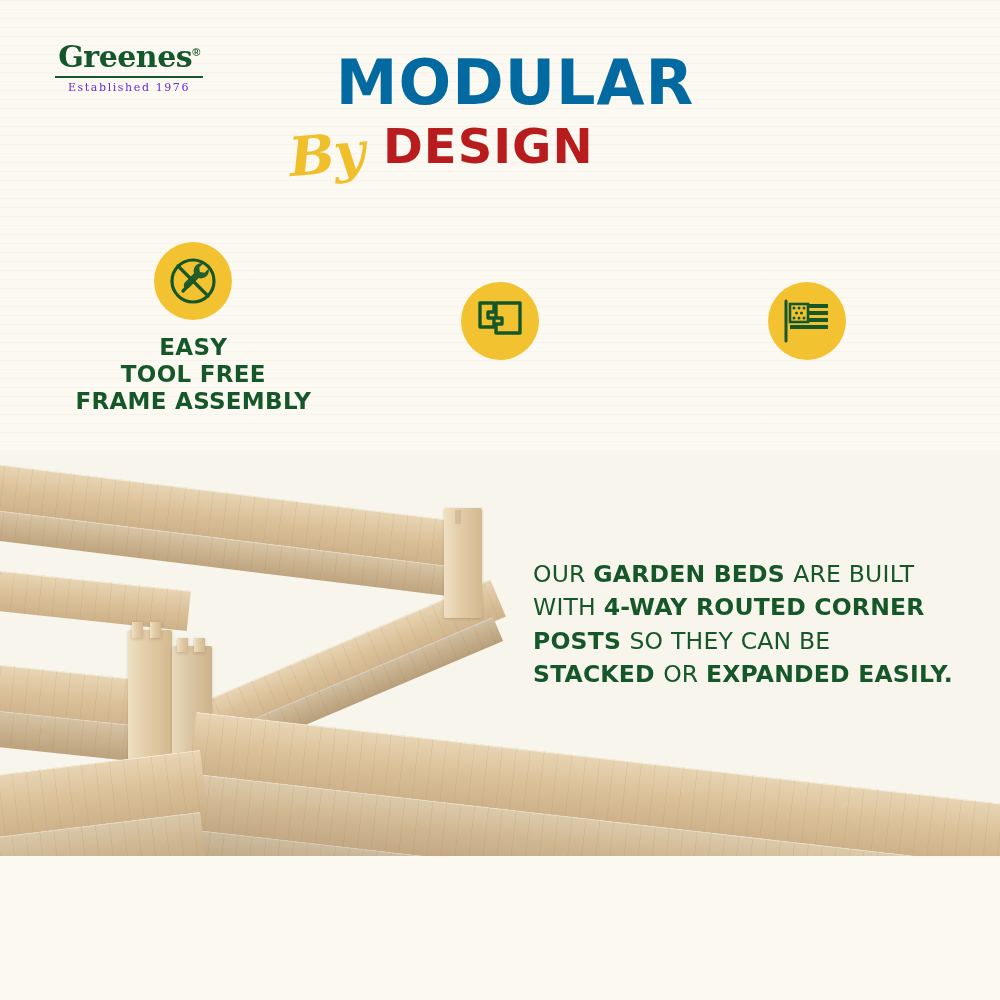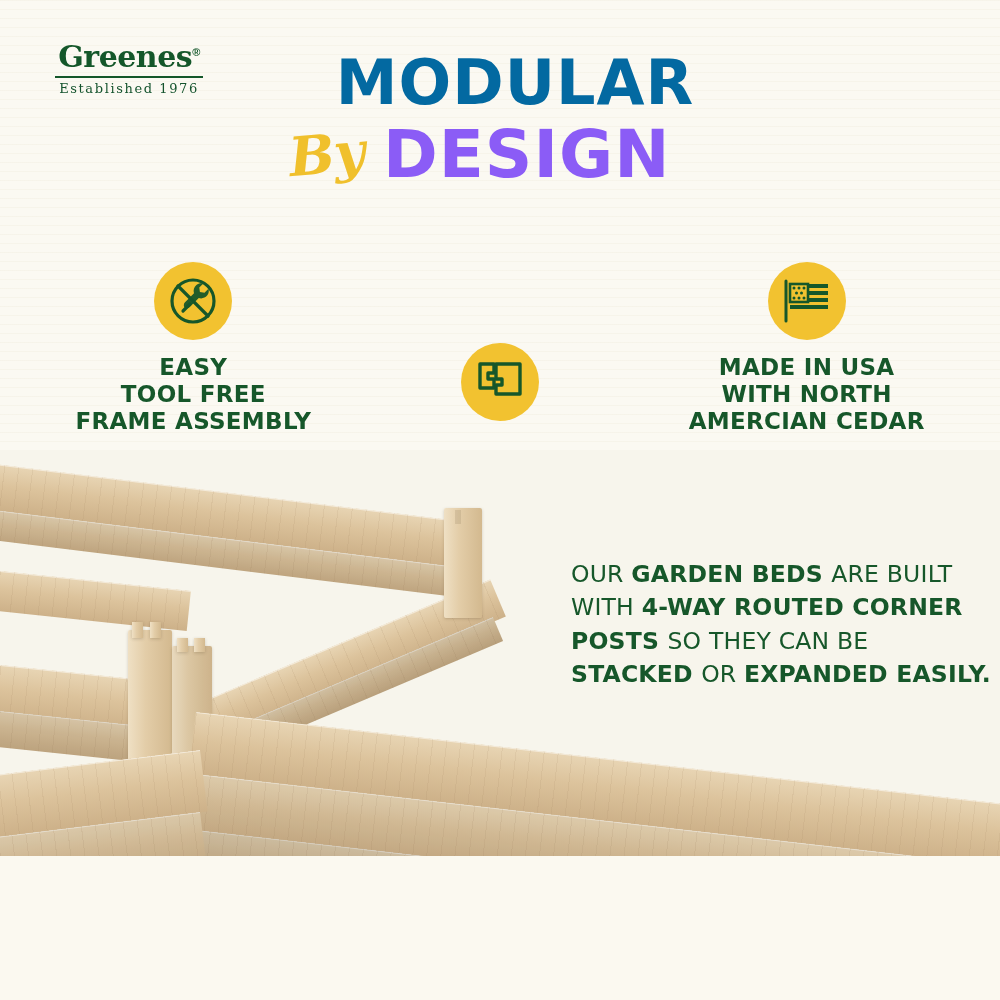--- a/index.html
+++ b/index.html
@@ -60,23 +60,23 @@
     font-family: "Liberation Sans", sans-serif;
   }
   .brand-rule {
     width: 148px;
     height: 2px;
     background: #14572a;
     margin: 4px auto 3px auto;
   }
   .brand-est {
     font-family: "DejaVu Serif", serif;
-    font-size: 13px;
+    font-size: 11px;
     letter-spacing: 1.6px;
-    color: #14532d;
+    color: #6d28d9;
   }
 
   
   .headline {
     position: absolute;
     left: 255px;
     top: 52px;
     width: 520px;
     text-align: center;
   }
@@ -104,36 +104,36 @@
     color: #f0c02c;
     transform: rotate(-5deg);
     letter-spacing: -1px;
   }
   .headline-design {
     position: absolute;
     left: 128px;
     top: 2px;
     font-family: "DejaVu Sans", sans-serif;
     font-weight: bold;
-    font-size: 66px;
+    font-size: 48px;
     letter-spacing: 1px;
-    color: #8b5cf6;
+    color: #b91c1c;
     line-height: 1;
     text-align: center;
   }
 
   
   .features {
     position: absolute;
-    top: 262px;
+    top: 242px;
     left: 40px;
     width: 920px;
     display: flex;
     justify-content: space-around;
-    align-items: flex-end;
+    align-items: center;
   }
   .feature {
     width: 300px;
     text-align: center;
   }
   .feature-badge {
     width: 78px;
     height: 78px;
     border-radius: 50%;
     background: #f2c230;
@@ -156,21 +156,20 @@
   .bodycopy {
     position: absolute;
     left: 533px;
     top: 558px;
     width: 420px;
     font-family: "DejaVu Sans", sans-serif;
     font-size: 23.5px;
     line-height: 1.42;
     color: #16572a;
     letter-spacing: 0.2px;
-    margin-left: 38px;
   }
   .bodycopy b { font-weight: bold; }
   .bodycopy span.light { font-weight: normal; }
 
   
   .photo {
     position: absolute;
     left: 0;
     top: 450px;
     width: 1000px;
@@ -309,22 +308,19 @@
                 <circle cx="23" cy="11" r="1.5"></circle>
               <circle cx="15.5" cy="16" r="1.5"></circle>
                 <circle cx="20.5" cy="16" r="1.5"></circle>
               <circle cx="13" cy="21" r="1.5"></circle>
                 <circle cx="18" cy="21" r="1.5"></circle>
                 <circle cx="23" cy="21" r="1.5"></circle>
             </g>
           </g>
         </svg>
       </div>
-      <div class="feature-label">MADE IN USA
-WITH NORTH
-AMERCIAN CEDAR</div>
     </div>
 
   </div>
 
   <div class="bodycopy"><span class="light">OUR </span><b>GARDEN BEDS </b><span class="light">ARE BUILT WITH </span><b>4-WAY ROUTED CORNER POSTS </b><span class="light">SO THEY CAN BE </span><b>STACKED </b><span class="light">OR </span><b>EXPANDED EASILY.</b></div>
 
 </div>
 
 </body></html>

